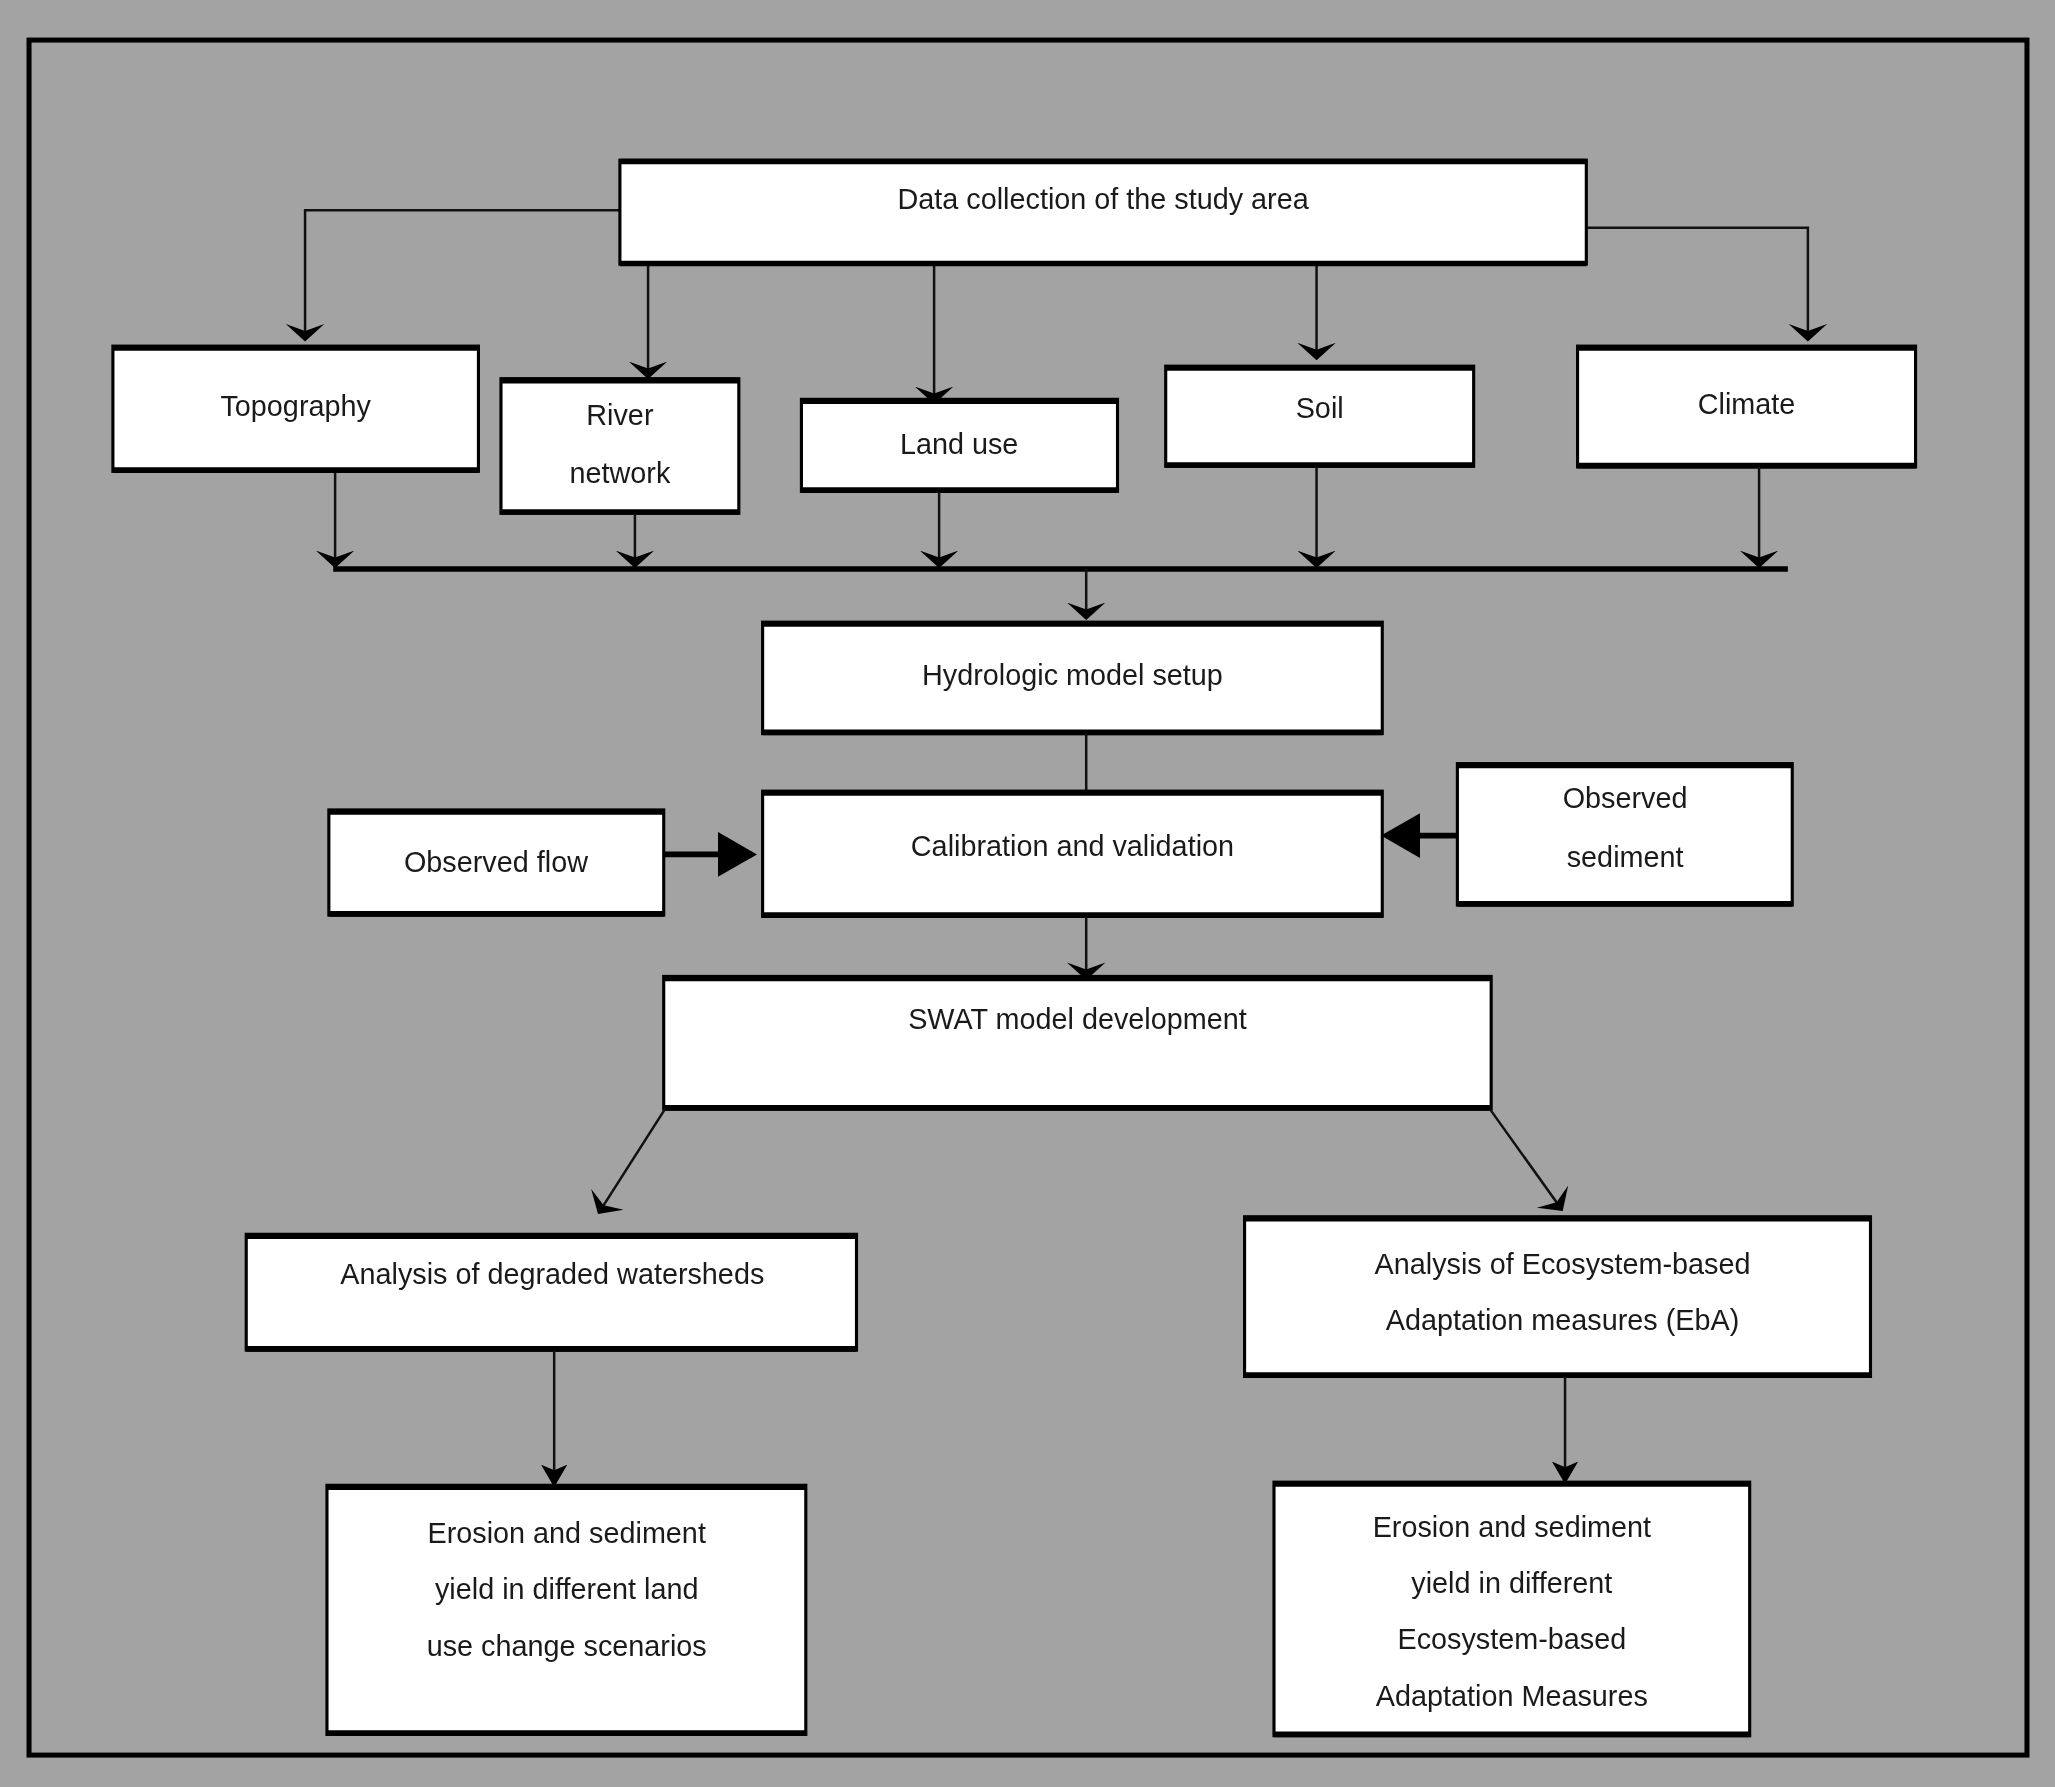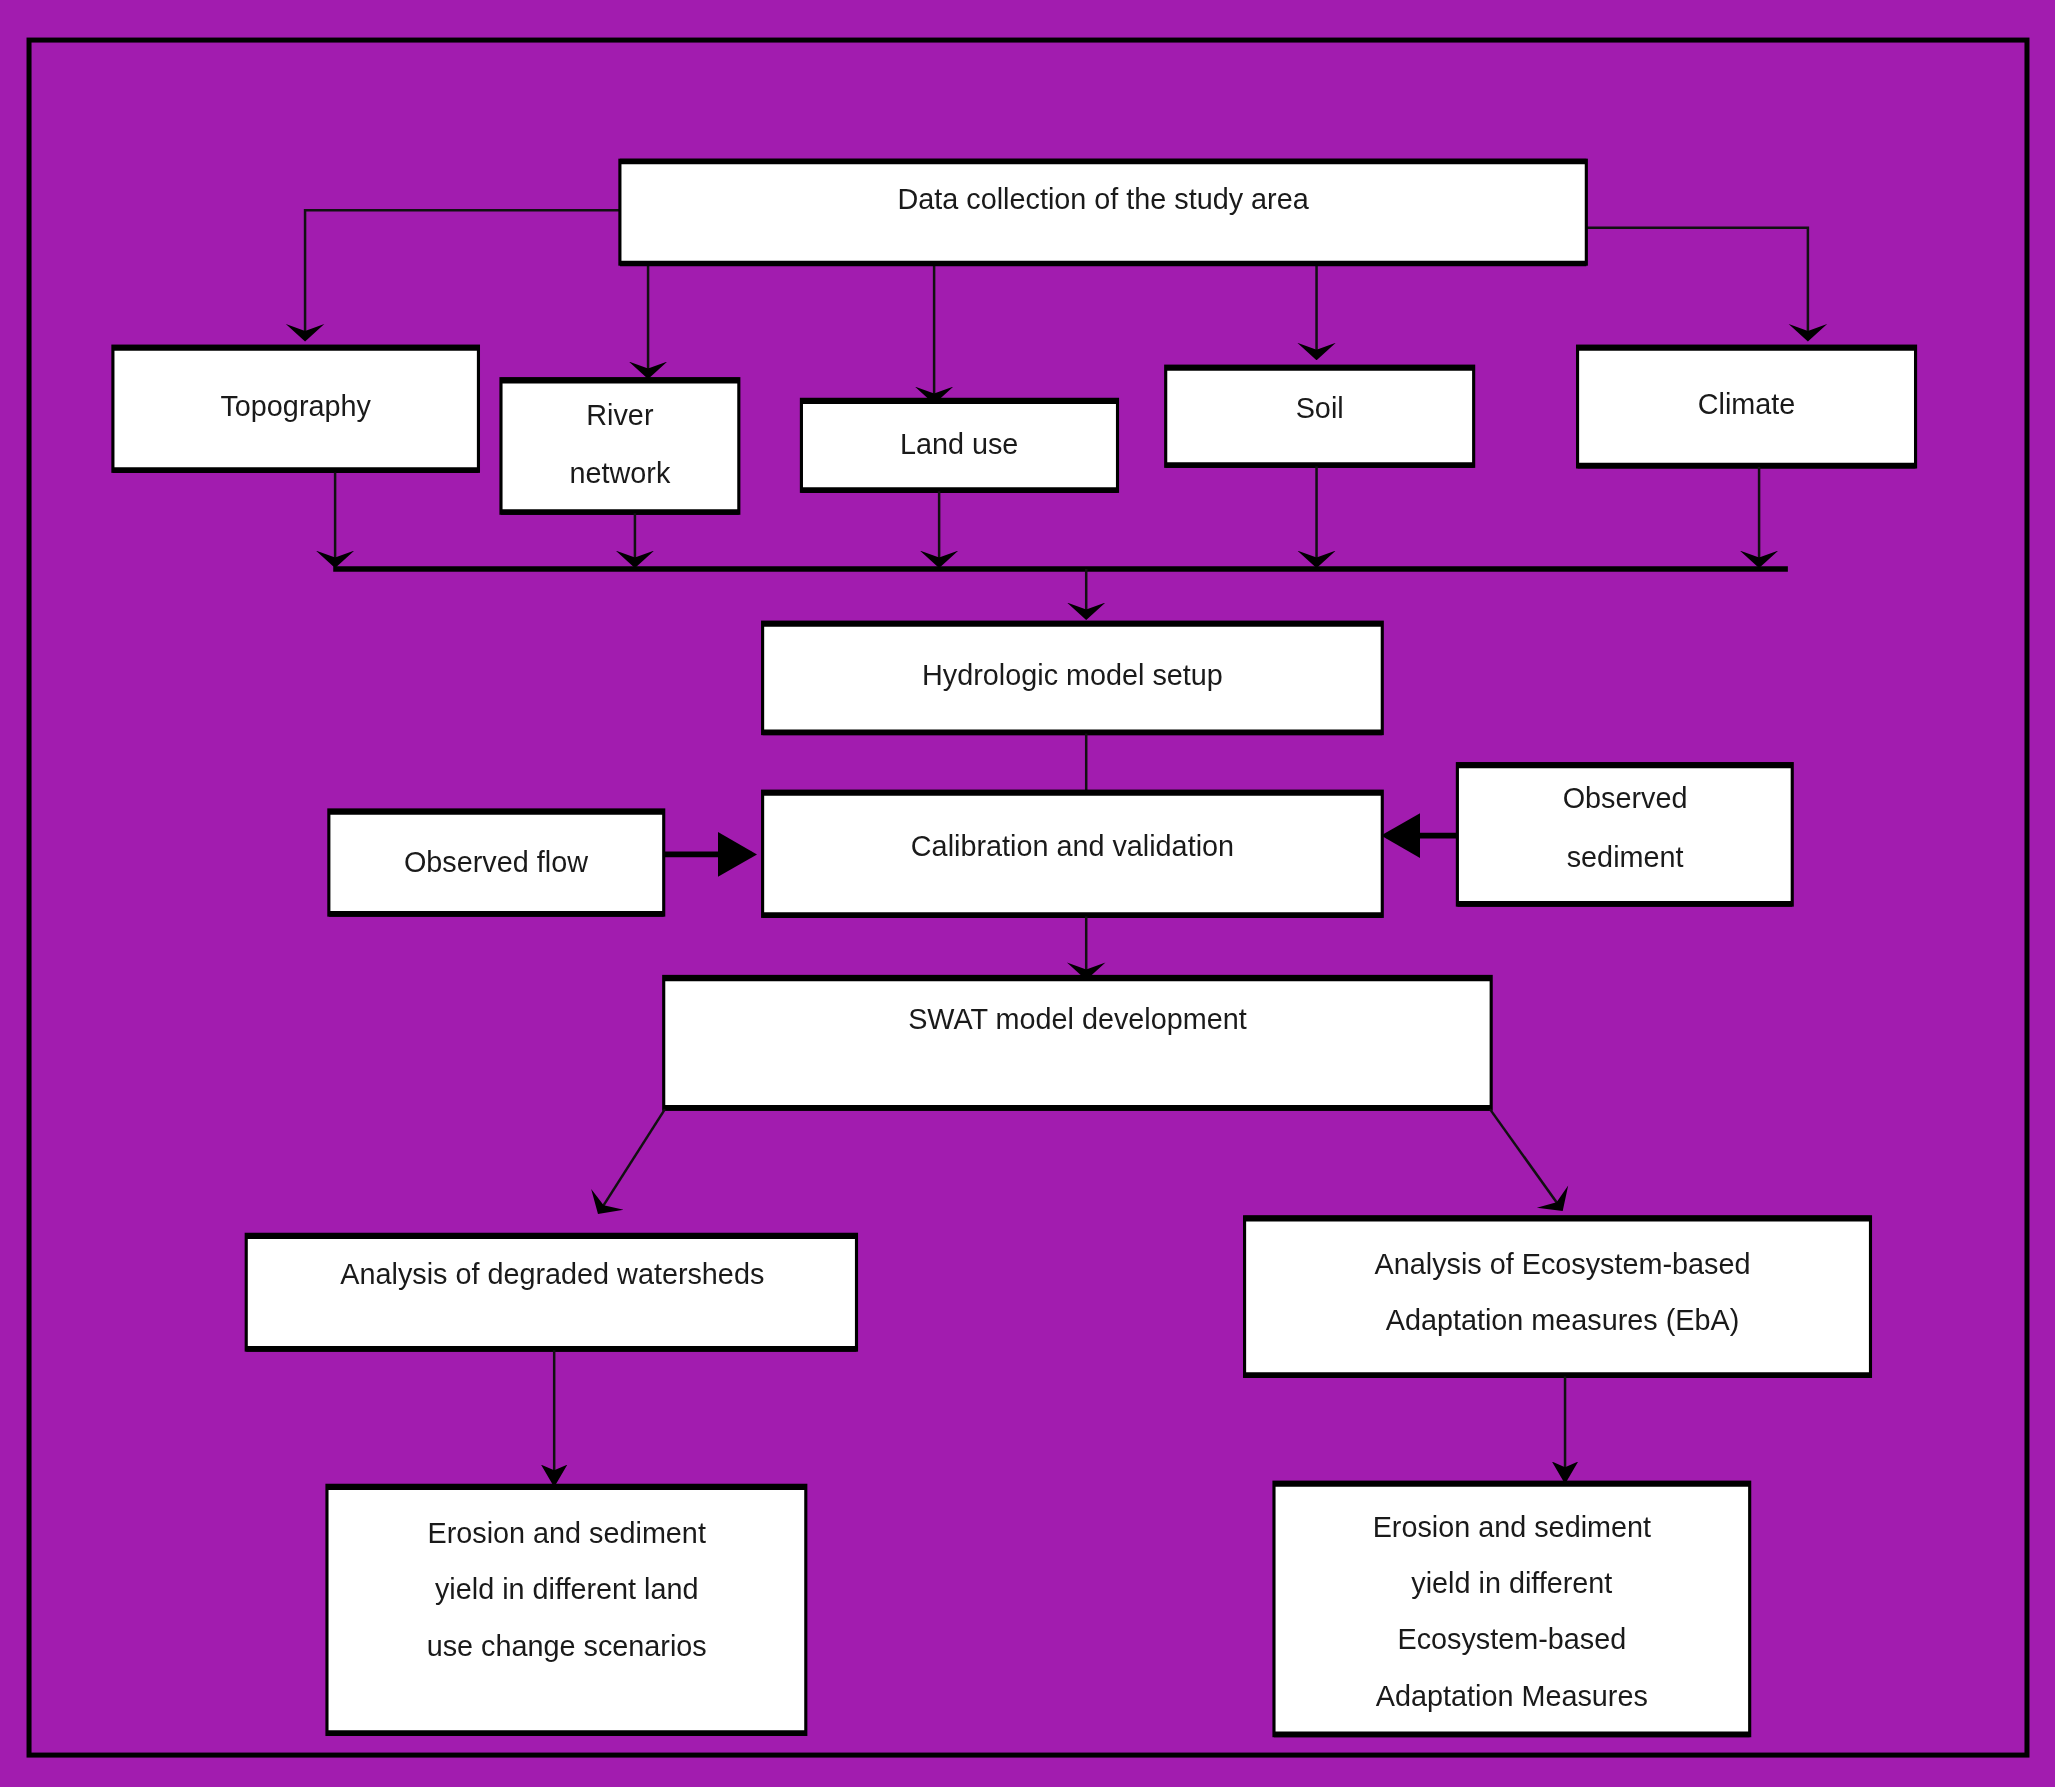--- a/index.html
+++ b/index.html
@@ -10,21 +10,21 @@
   body {
     width: 2056px;
     height: 1787px;
     font-family: "Liberation Sans", sans-serif;
     overflow: hidden;
   }
   #flowchart-root {
     position: relative;
     width: 2056px;
     height: 1787px;
-    background: #a21caf;
+    background: #a3a3a3;
   }
   svg#diagram {
     display: block;
     width: 2056px;
     height: 1787px;
   }
   .node-box {
     fill: #ffffff;
     stroke: #000000;
     stroke-width: 5;

